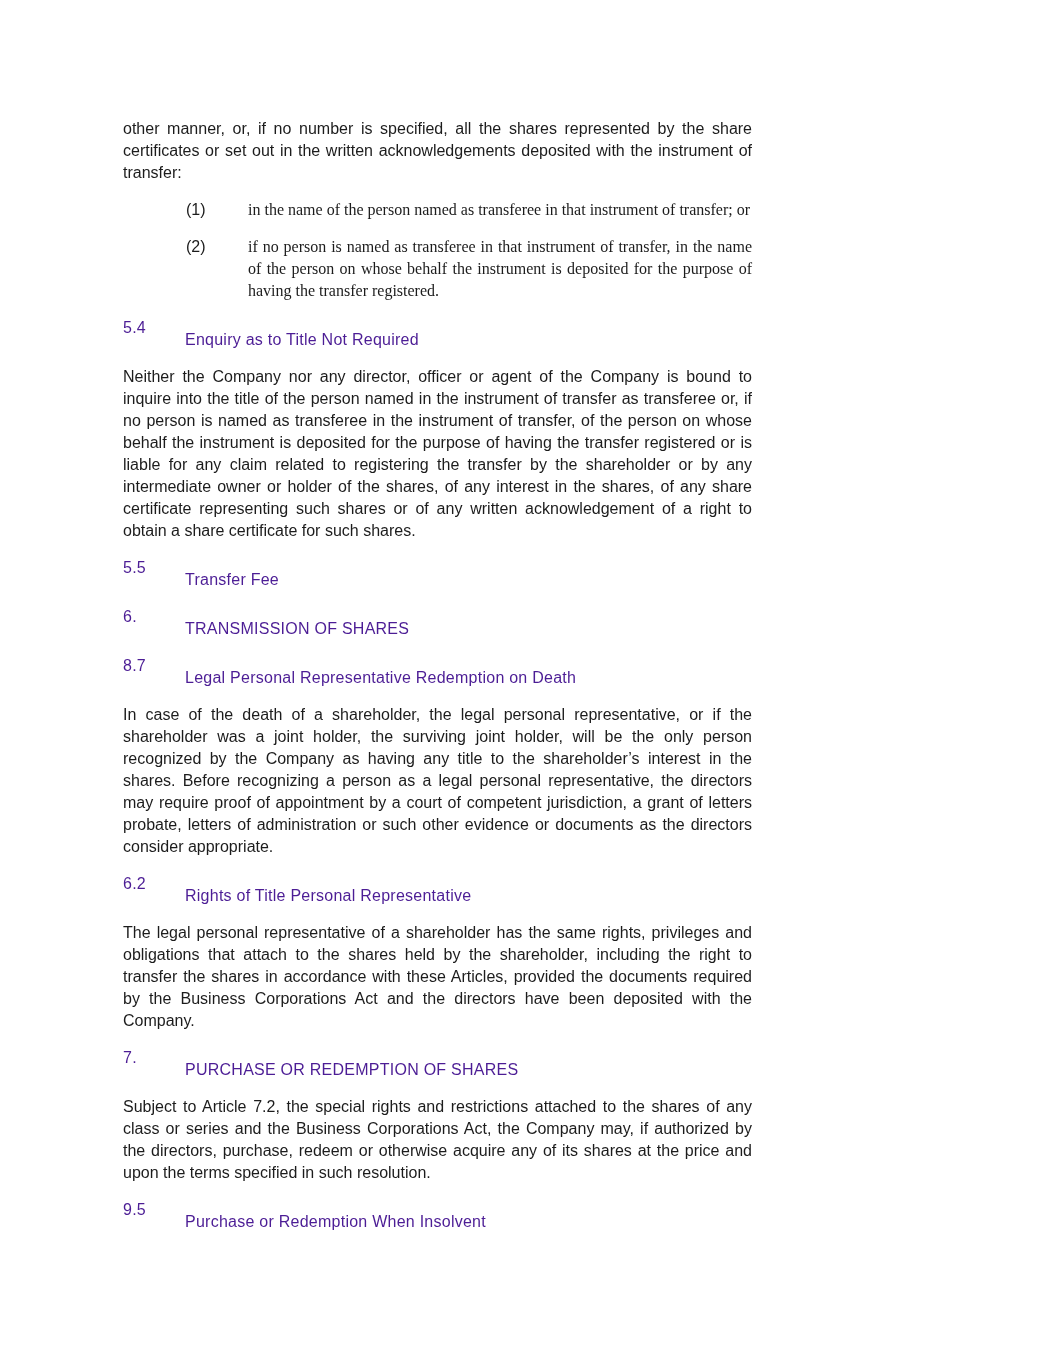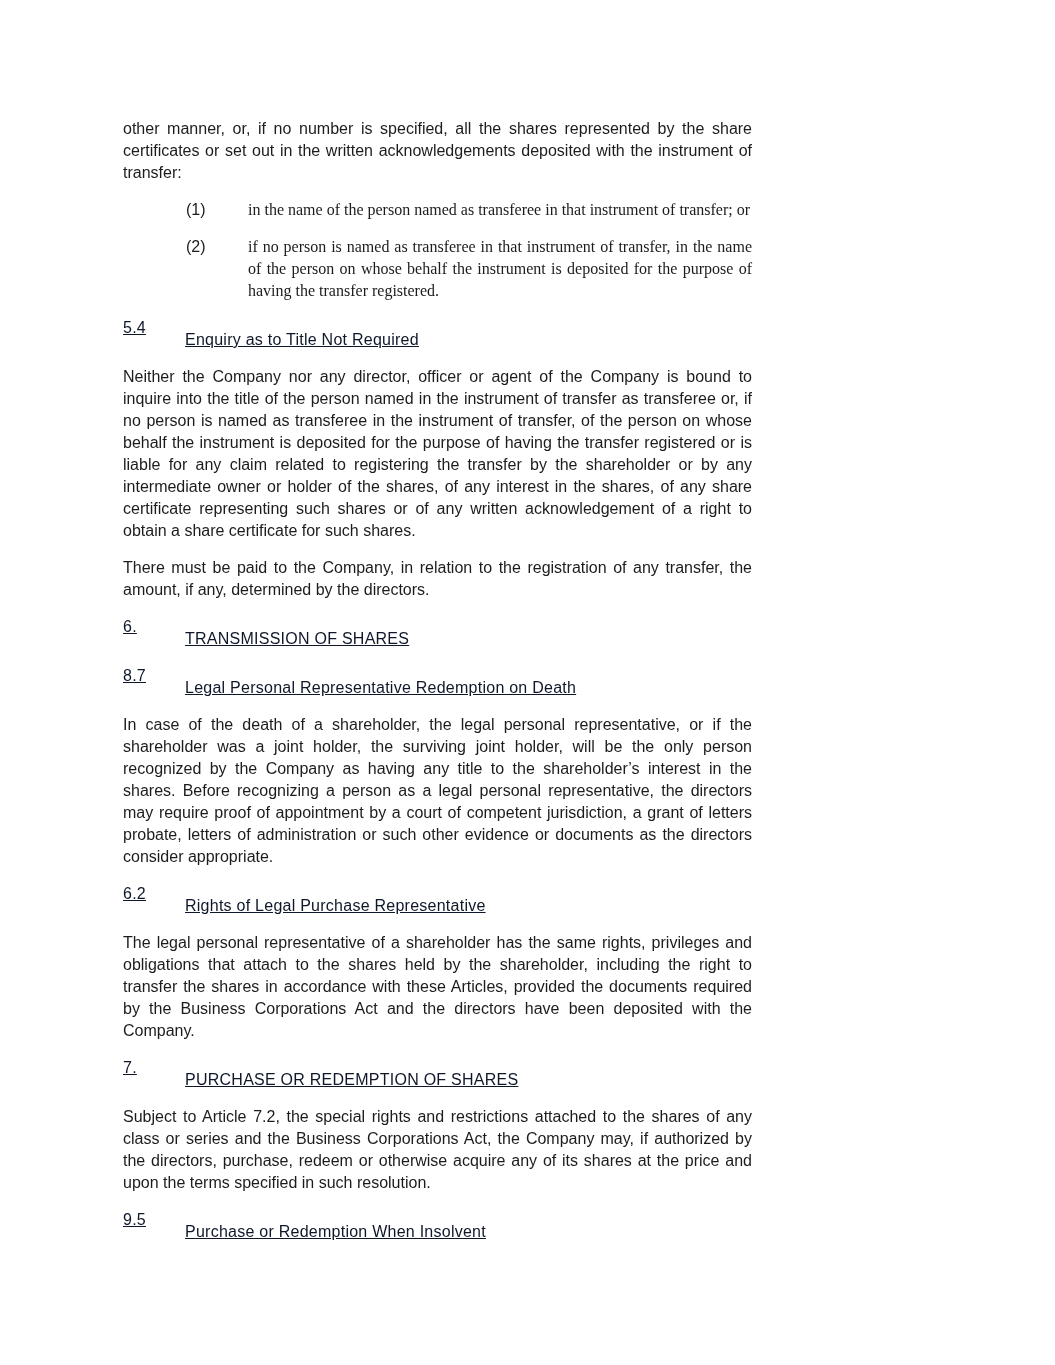--- a/index.html
+++ b/index.html
@@ -35,22 +35,21 @@
   }
   .list-item .li-text {
     flex: 1;
     text-align: justify;
     font-family: Liberation Serif, serif;
   }
   .heading {
     display: flex;
     margin-bottom: 15px;
     letter-spacing: 0.25px;
-    color: #0f172a;
-    text-decoration: underline;
+    color: #4c1d95;
   }
   .heading .h-num {
     flex: 0 0 62px;
     width: 62px;
   }
   .heading .h-title { flex: 1; margin-top: 12px; }
 </style>
 </head>
 <body>
 
@@ -67,36 +66,39 @@
     <span class="marker">(2)</span>
     <span class="li-text">if no person is named as transferee in that instrument of transfer, in the name of the person on whose behalf the instrument is deposited for the purpose of having the transfer registered.</span>
   </div>
 
   <div class="heading">
     <span class="h-num">5.4</span>
     <span class="h-title">Enquiry as to Title Not Required</span>
   </div>
   <p class="para">Neither the Company nor any director, officer or agent of the Company is bound to inquire into the title of the person named in the instrument of transfer as transferee or, if no person is named as transferee in the instrument of transfer, of the person on whose behalf the instrument is deposited for the purpose of having the transfer registered or is liable for any claim related to registering the transfer by the shareholder or by any intermediate owner or holder of the shares, of any interest in the shares, of any share certificate representing such shares or of any written acknowledgement of a right to obtain a share certificate for such shares.</p>
 
-  <p class="para">There must be paid to the Company, in relation to the registration of any transfer, the amount, if any, determined by the directors.</p>
+  <div class="heading">
+    <span class="h-num">5.5</span>
+    <span class="h-title">Transfer Fee</span>
+  </div>
 
   <div class="heading">
     <span class="h-num">6.</span>
     <span class="h-title">TRANSMISSION OF SHARES</span>
   </div>
 
   <div class="heading">
     <span class="h-num">8.7</span>
     <span class="h-title">Legal Personal Representative Redemption on Death</span>
   </div>
   <p class="para">In case of the death of a shareholder, the legal personal representative, or if the shareholder was a joint holder, the surviving joint holder, will be the only person recognized by the Company as having any title to the shareholder’s interest in the shares. Before recognizing a person as a legal personal representative, the directors may require proof of appointment by a court of competent jurisdiction, a grant of letters probate, letters of administration or such other evidence or documents as the directors consider appropriate.</p>
 
   <div class="heading">
     <span class="h-num">6.2</span>
-    <span class="h-title">Rights of Legal Purchase Representative</span>
+    <span class="h-title">Rights of Title Personal Representative</span>
   </div>
   <p class="para">The legal personal representative of a shareholder has the same rights, privileges and obligations that attach to the shares held by the shareholder, including the right to transfer the shares in accordance with these Articles, provided the documents required by the Business Corporations Act and the directors have been deposited with the Company.</p>
 
   <div class="heading">
     <span class="h-num">7.</span>
     <span class="h-title">PURCHASE OR REDEMPTION OF SHARES</span>
   </div>
 
   <p class="para">Subject to Article 7.2, the special rights and restrictions attached to the shares of any class or series and the Business Corporations Act, the Company may, if authorized by the directors, purchase, redeem or otherwise acquire any of its shares at the price and upon the terms specified in such resolution.</p>
 

